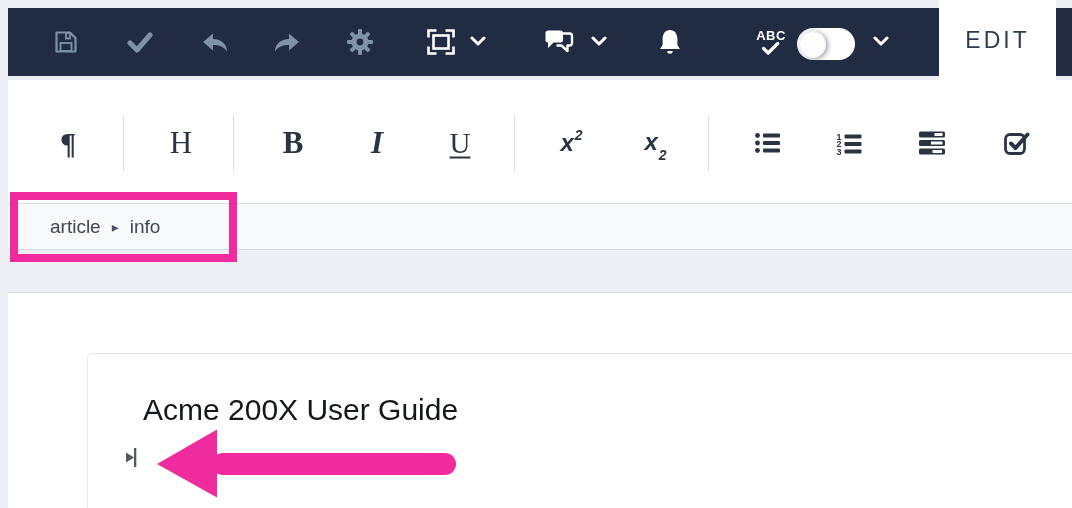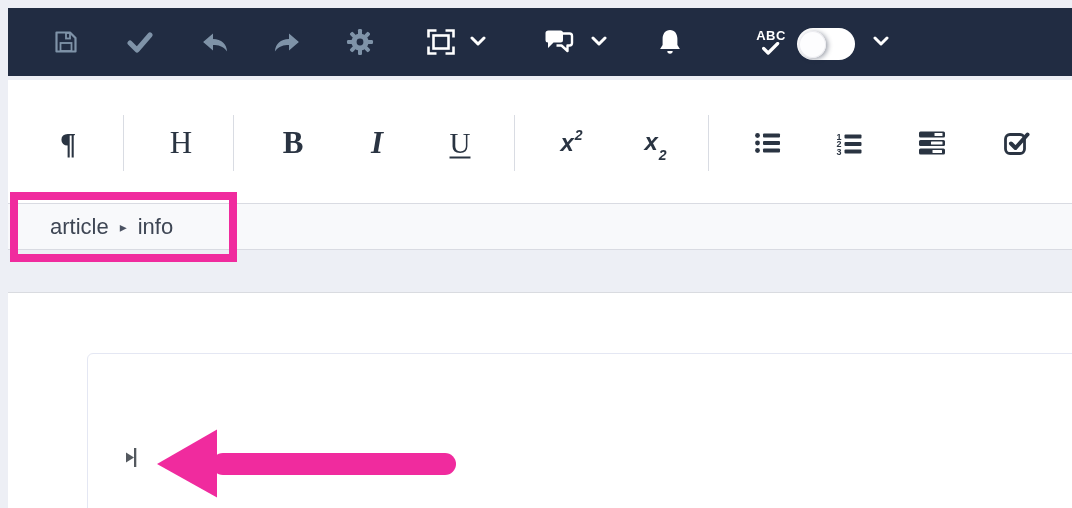--- a/index.html
+++ b/index.html
@@ -28,21 +28,21 @@
   .ltr-i{font-size:31px;font-weight:700;font-style:italic;}
   .ltr-u{font-size:29px;font-weight:500;text-decoration:underline;text-underline-offset:4px;}
   .supsub{font-size:24px;font-weight:600;font-style:italic;}
   .supsub sup{font-size:14px;font-weight:700;position:relative;top:-2px;left:1px;}
   .supsub sub{font-size:14px;font-weight:700;position:relative;bottom:-4px;left:1px;}
 
   
   .crumb-bar{position:absolute;left:8px;top:203px;right:0;height:47px;background:#f8f9fb;
     border-top:1px solid #d9dbe2;border-bottom:1px solid #d9dbe2;box-sizing:border-box;
     display:flex;align-items:center;padding-left:42px;gap:11px;}
-  .crumb{font-size:22px;color:#3e4654;cursor:pointer;}
+  .crumb{font-size:19px;color:#3e4654;cursor:pointer;}
   .crumb-sep{font-size:14px;color:#4a5262;}
 
   
   .editor-panel{position:absolute;left:8px;top:292px;right:0;bottom:0;background:#ffffff;border-top:1px solid #d9dbe0;}
   .doc-card{position:absolute;left:79px;top:60px;right:-2px;bottom:-2px;background:#fff;
     border:1px solid #e4e7f3;border-radius:6px 0 0 0;}
   .doc-title{position:absolute;left:55px;top:39px;font-size:30px;color:#14171d;cursor:text;}
   .caret{position:absolute;left:37px;top:93px;}
 
   
@@ -159,20 +159,23 @@
       <div class="knob"></div>
     </div>
 
     <div class="chev" style="left:873px">
       <svg width="17" height="11" viewBox="0 0 17 11">
         <path d="M2.5 2 L8.5 8 L14.5 2" fill="none" stroke="#ffffff" stroke-width="3" stroke-linecap="round" stroke-linejoin="round"></path>
       </svg>
     </div>
   </div>
 
+  <div class="edit-tab">
+    <span>EDIT</span>
+  </div>
 
   <div class="format-bar">
     <div class="fb-item serif pilcrow" style="left:60px">
       <span>¶</span>
     </div>
     <div class="fb-sep" style="left:115px"></div>
 
     <div class="fb-item serif ltr-h" style="left:173px">
       <span>H</span>
     </div>
@@ -247,20 +250,21 @@
   </div>
 
   <div class="crumb-bar">
     <span class="crumb">article</span>
     <span class="crumb-sep">▸</span>
     <span class="crumb">info</span>
   </div>
 
   <div class="editor-panel">
     <div class="doc-card">
+      <div class="doc-title">Acme 200X User Guide</div>
       <div class="caret">
         <svg width="13" height="21" viewBox="0 0 13 21">
           <polygon points="1,5.5 9,10.5 1,15.5" fill="#54595f"></polygon>
           <rect x="9" y="1" width="2.3" height="19" fill="#54595f"></rect>
         </svg>
       </div>
     </div>
   </div>
 
   <div class="hl-box"></div>

